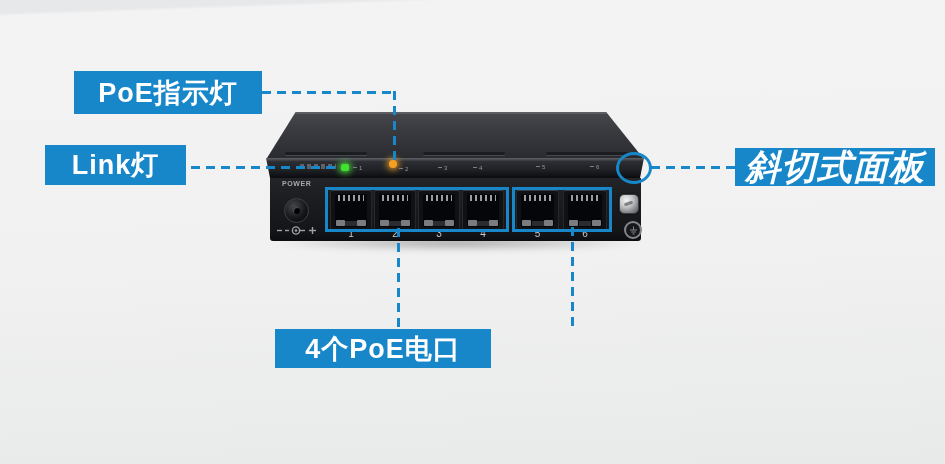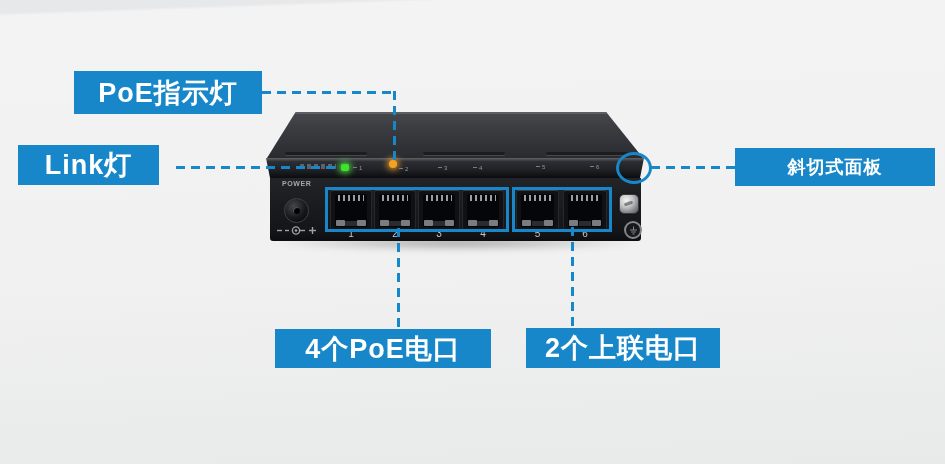--- a/index.html
+++ b/index.html
@@ -82,22 +82,22 @@
   .l-poe-h{left:262px;top:91px;width:134px;}
   .l-poe-v{left:393px;top:91px;height:70px;}
   .l-link{left:176px;top:166px;width:165px;}
   .l-bevel{left:651px;top:166px;width:84px;}
   .l-ports{left:397px;top:228px;height:101px;}
   .l-up{left:571px;top:227px;height:101px;}
 
   .callout{background:#1787c9;color:#ffffff;font-weight:bold;display:flex;align-items:center;
            justify-content:center;z-index:7;font-size:27px;letter-spacing:1px;}
   .c-poe-ind{left:74px;top:71px;width:188px;height:43px;}
-  .c-link{left:18px;top:145px;width:141px;height:40px;}
-  .c-bevel{left:735px;top:148px;width:200px;height:38px;font-size:18px;}
+  .c-link{left:45px;top:145px;width:141px;height:40px;}
+  .c-bevel{left:735px;top:148px;width:200px;height:38px;font-size:35px;font-style:italic;}
   .c-ports{left:275px;top:329px;width:216px;height:39px;}
   .c-up{left:526px;top:328px;width:194px;height:40px;}
 </style>
 </head>
 <body>
 
 <div class="stage">
 
   <div class="abs dev-shadow"></div>
   <div class="abs dev-top"></div>
@@ -210,17 +210,14 @@
   </div>
   <div class="abs callout c-link">
     <span>Link灯</span>
   </div>
   <div class="abs callout c-bevel">
     <span>斜切式面板</span>
   </div>
   <div class="abs callout c-ports">
     <span>4个PoE电口</span>
   </div>
-  <div class="abs callout c-up">
-    <span>2个上联电口</span>
-  </div>
 
 </div>
 
 </body></html>

